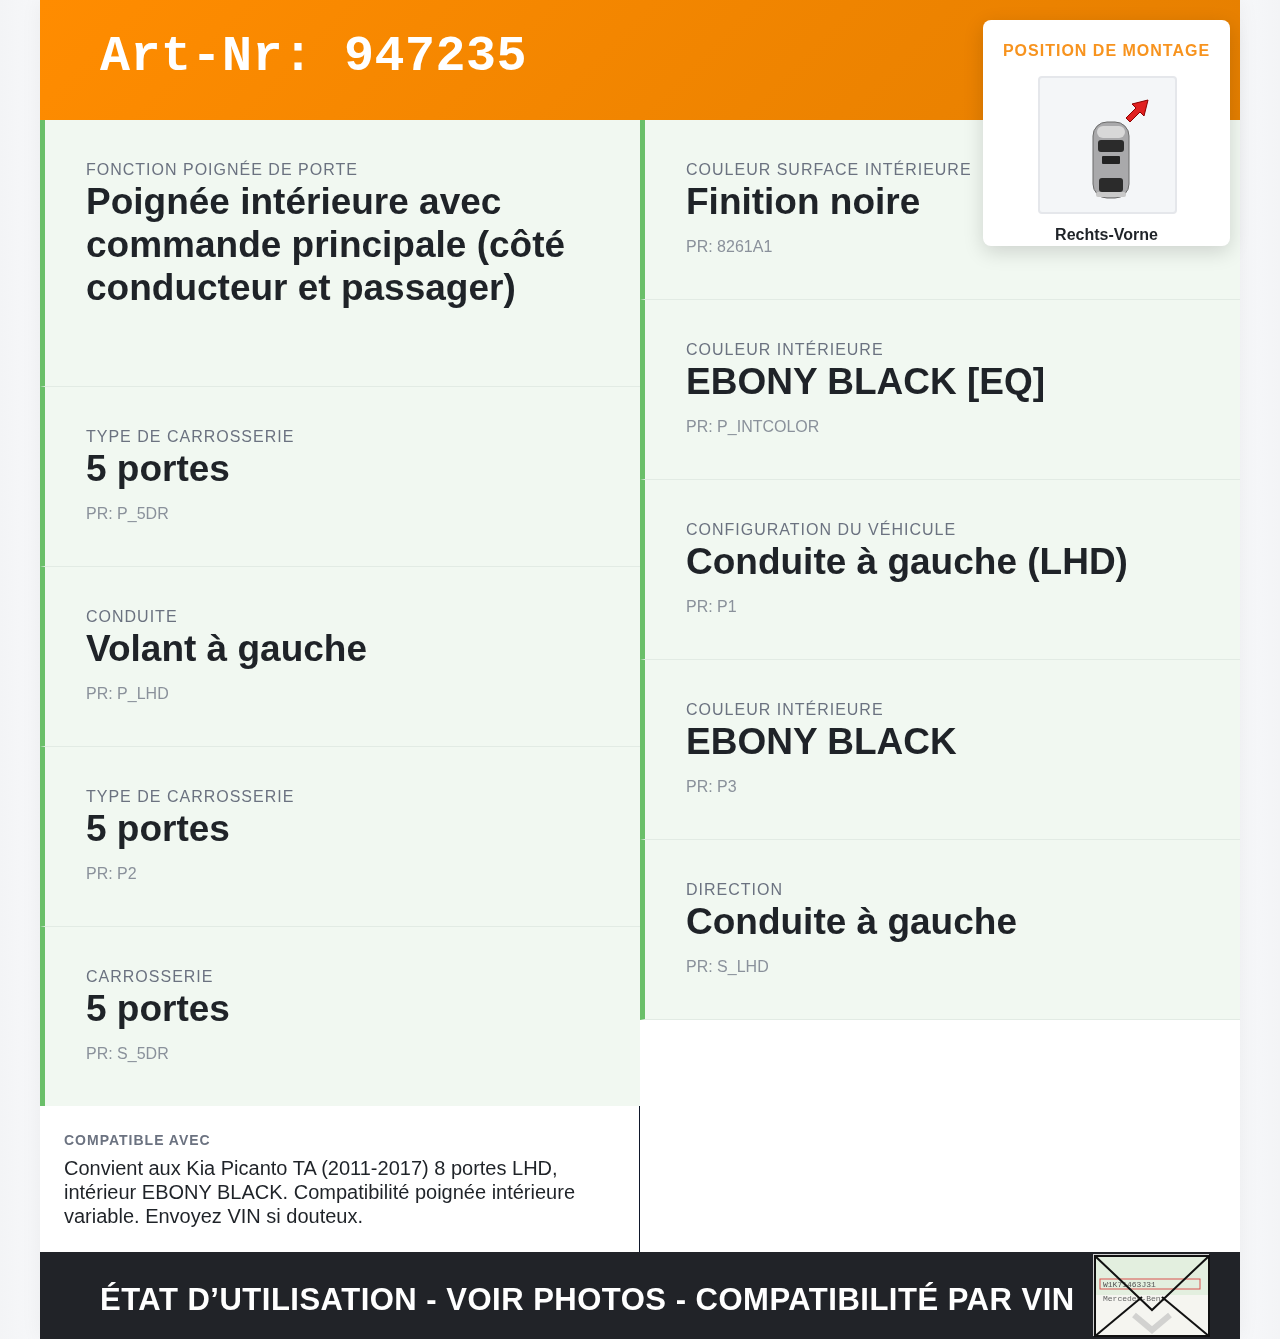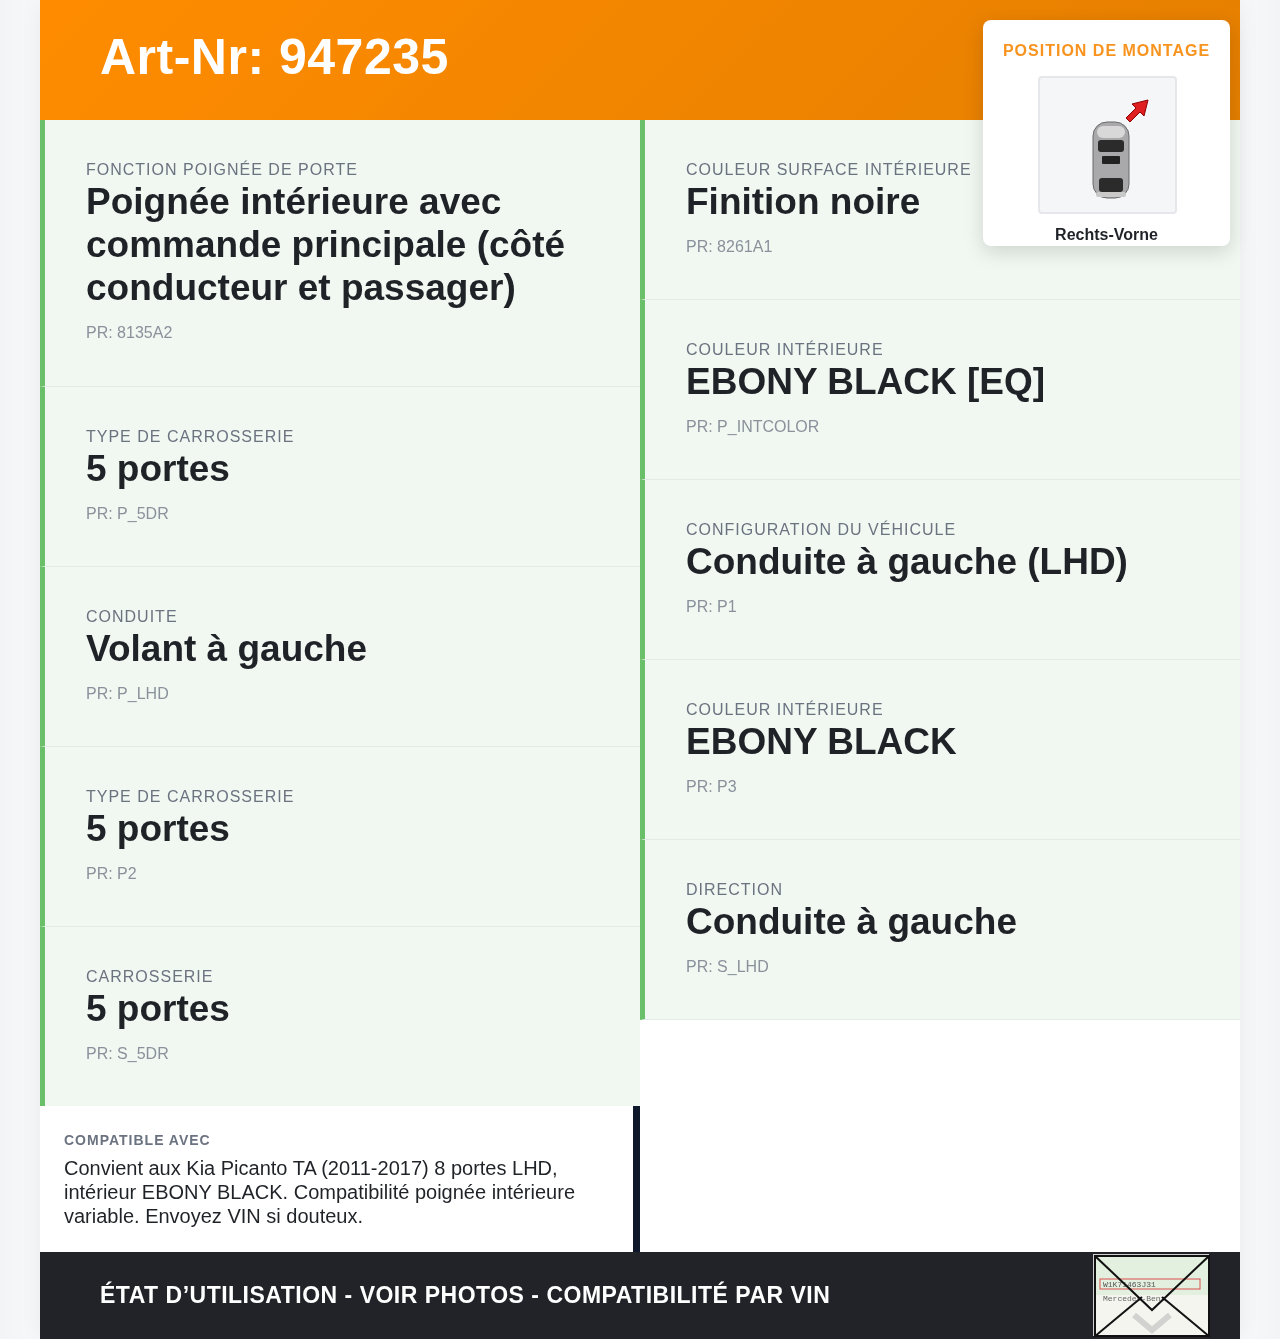--- a/index.html
+++ b/index.html
@@ -11,20 +11,21 @@
     overflow: hidden;
   }
   .page {
     position: absolute; left: 40px; top: 0; width: 1200px; height: 1339px;
     background: #ffffff;
     box-shadow: 0 0 20px rgba(0,0,0,0.06);
   }
   .header {
     position: absolute; left: 0; top: 0; width: 1200px; height: 120px;
     background: linear-gradient(135deg, #ff8c00 0%, #e57f00 100%);
+    font-family: Liberation Mono, monospace;
   }
   .header-title {
     position: absolute; left: 60px; top: 28px;
     font-size: 50px; font-weight: 700; color: #ffffff; letter-spacing: 0.5px;
   }
   .grid {
     position: absolute; left: 0; top: 120px; width: 1200px;
   }
   .col { position: absolute; top: 0; width: 600px; }
   .col-left { left: 0; }
@@ -46,37 +47,37 @@
     font-size: 37px; font-weight: 700; color: #1f2328; line-height: 43px;
     width: 520px;
   }
   .cell-pr {
     margin-top: 14px;
     font-size: 16px; color: #8a919b; line-height: 20px;
   }
   .compat {
     position: absolute; left: 0; top: 1106px; width: 600px; height: 146px;
     background: #ffffff;
-    border-right: 7px solid #0f172a;
+    border-right: 1px solid #0f172a;
     padding: 26px 24px 0 24px;
   }
   .compat-label {
     font-size: 14px; font-weight: 700; color: #6b7280; letter-spacing: 1px; line-height: 16px;
   }
   .compat-text {
     margin-top: 8px;
     font-size: 20px; color: #1f2328; line-height: 24px;
   }
   .footer {
     position: absolute; left: 0; top: 1252px; width: 1200px; height: 87px;
     background: #212328;
   }
   .footer-text {
     position: absolute; left: 60px; top: 30px;
-    font-size: 23px; font-weight: 700; color: #ffffff; letter-spacing: 0.5px;
+    font-size: 31px; font-weight: 700; color: #ffffff; letter-spacing: 0.5px;
   }
   .vin-thumb {
     position: absolute; left: 1053px; top: 2px; width: 116px; height: 82px;
     background: #f5f5f0; border: 1px solid #d0d0d0;
   }
   .mount-card {
     position: absolute; left: 983px; top: 20px; width: 247px; height: 226px;
     background: #ffffff; border-radius: 8px;
     box-shadow: 0 6px 20px rgba(0,0,0,0.15);
   }
@@ -100,21 +101,20 @@
 
   <div class="header">
     <div class="header-title">Art-Nr: 947235</div>
   </div>
 
   <div class="grid">
     <div class="col col-left">
       <div class="cell first-left">
         <div class="cell-label">FONCTION POIGNÉE DE PORTE</div>
         <div class="cell-value">Poignée intérieure avec commande principale (côté conducteur et passager)</div>
-        <div class="cell-pr">PR: 8135A2</div>
       </div>
       <div class="cell">
         <div class="cell-label">TYPE DE CARROSSERIE</div>
         <div class="cell-value">5 portes</div>
         <div class="cell-pr">PR: P_5DR</div>
       </div>
       <div class="cell">
         <div class="cell-label">CONDUITE</div>
         <div class="cell-value">Volant à gauche</div>
         <div class="cell-pr">PR: P_LHD</div>

